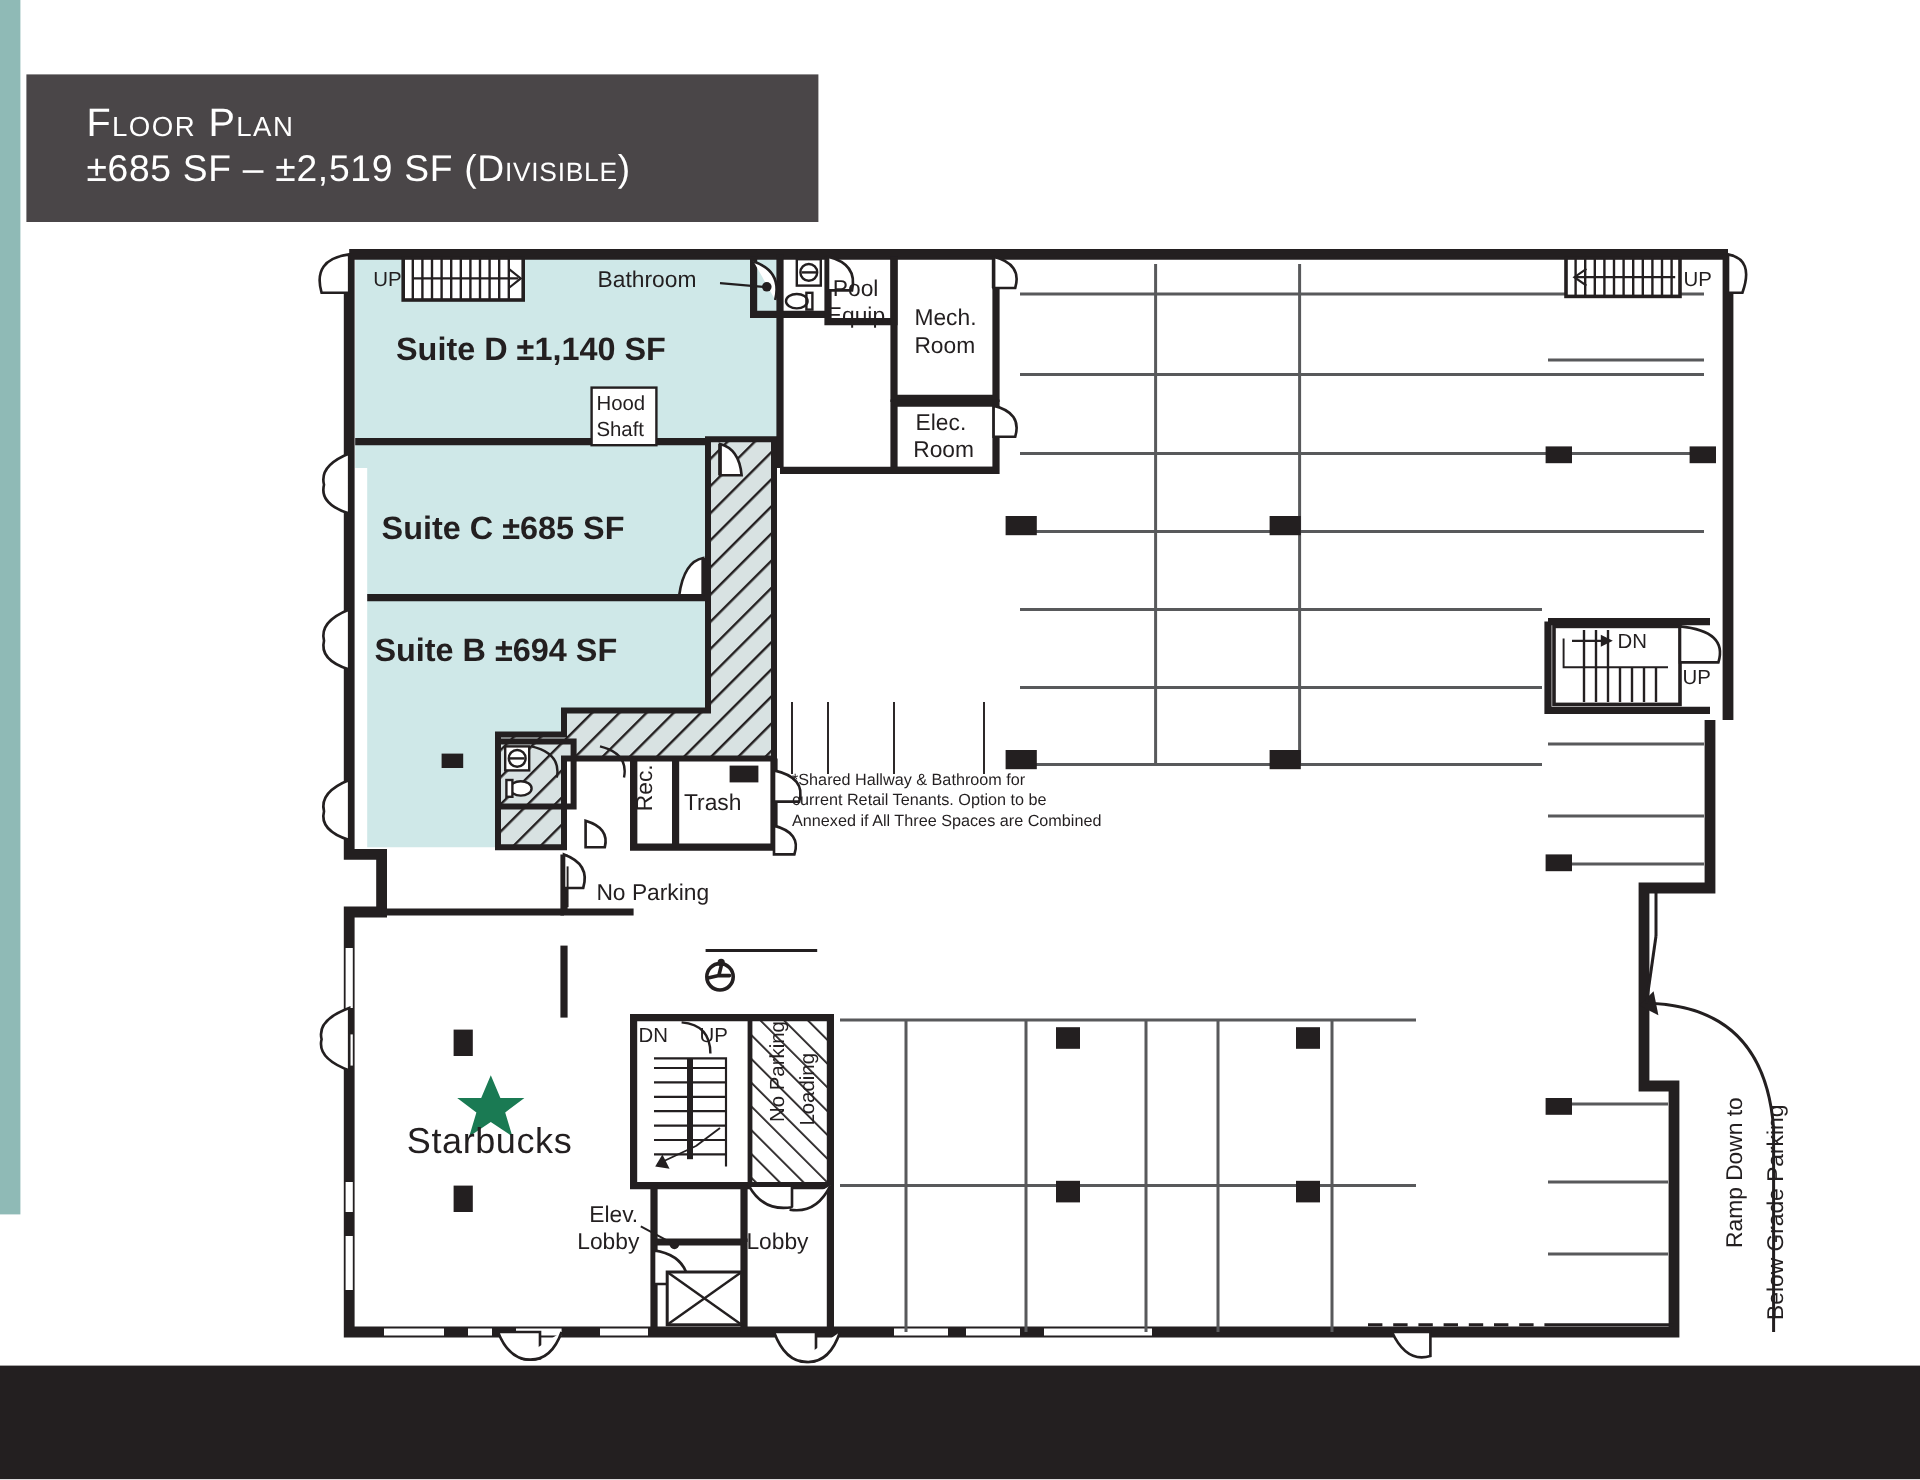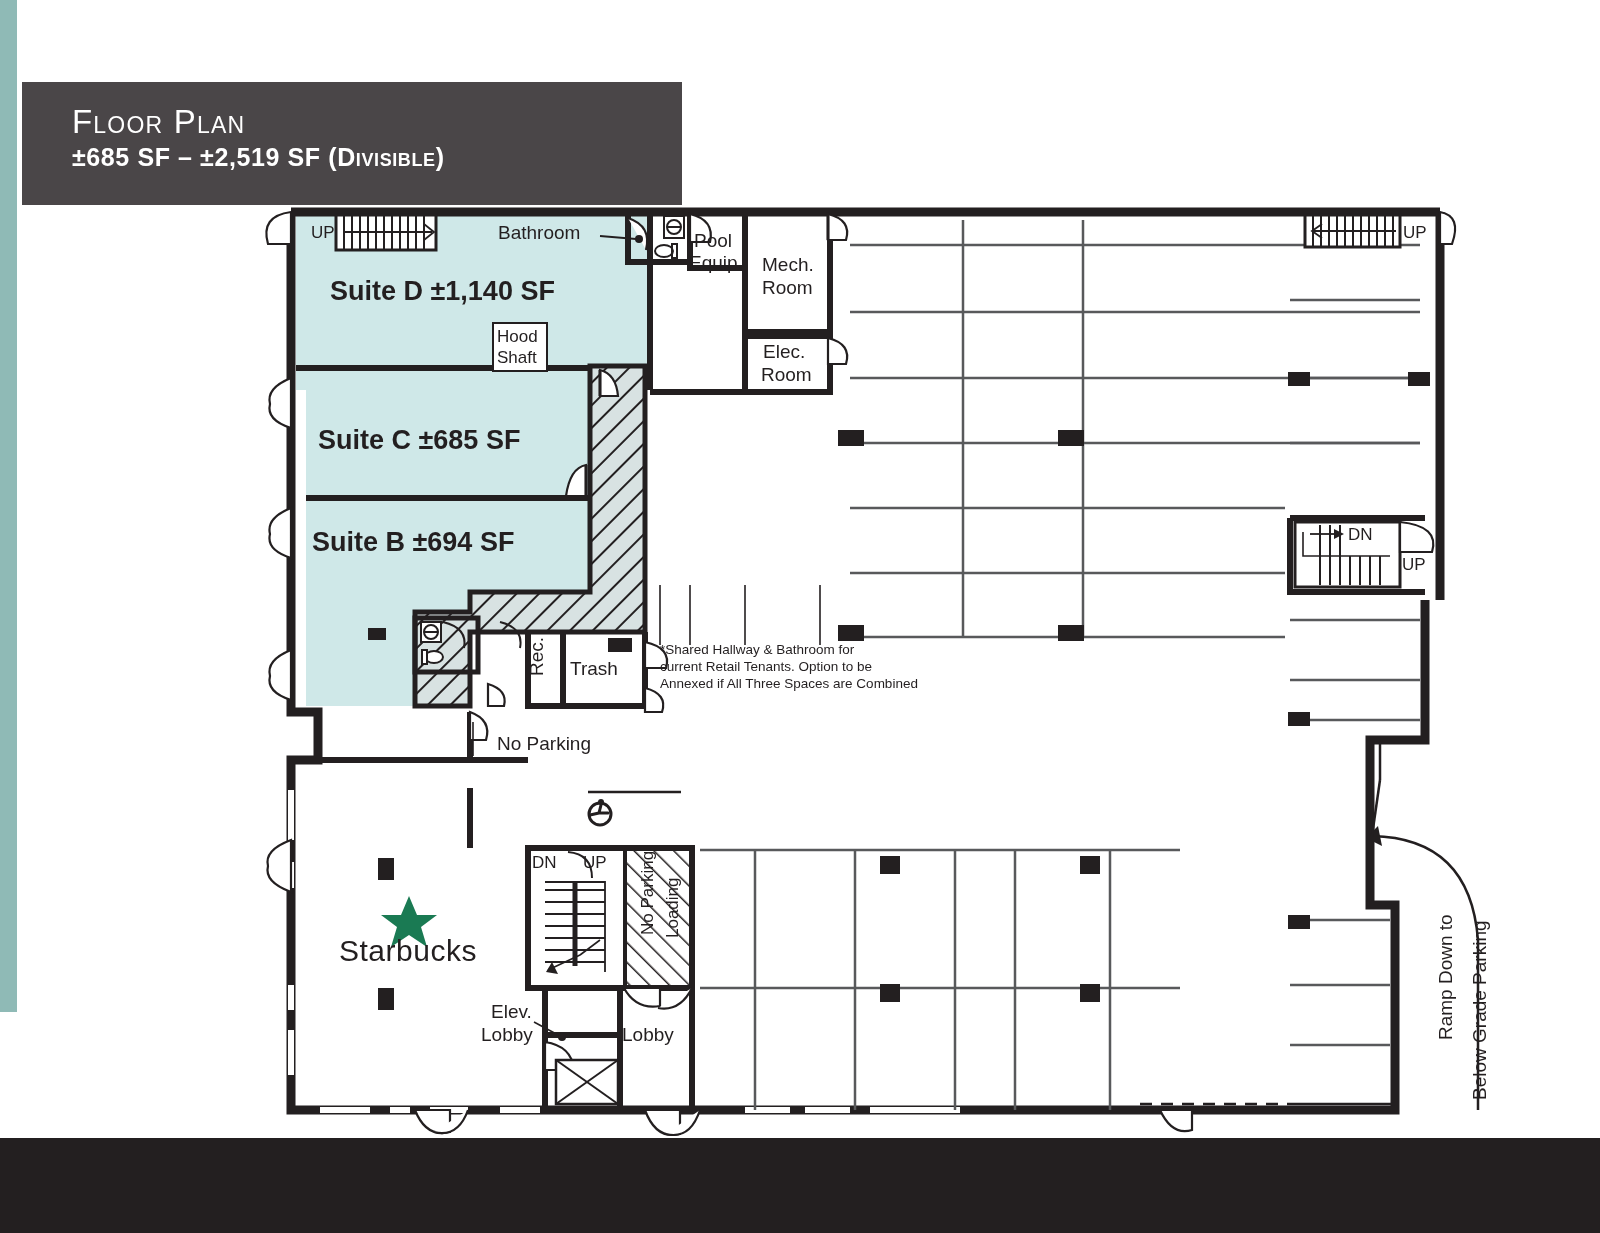--- a/index.html
+++ b/index.html
@@ -31,41 +31,41 @@
     left: 0;
     bottom: 0;
     width: 1600px;
     height: 95px;
     background: #231f20;
   }
   
   .title-block {
     position: absolute;
     left: 22px;
-    top: 82px;
+    top: 62px;
     width: 660px;
     height: 123px;
     background: #4a4648;
     color: #ffffff;
     box-sizing: border-box;
     padding: 21px 0 0 50px;
   }
   .title-line1 {
     font-size: 33px;
     letter-spacing: 1.2px;
     font-variant: small-caps;
     line-height: 1.15;
     font-weight: 400;
   }
   .title-line2 {
-    font-size: 25px;
+    font-size: 31px;
     letter-spacing: 0.6px;
     font-variant: small-caps;
     line-height: 1.3;
-    font-weight: 700;
+    font-weight: 400;
   }
   
   .plan {
     position: absolute;
     left: 0;
     top: 0;
     width: 1600px;
     height: 1233px;
   }
   .plan text {

